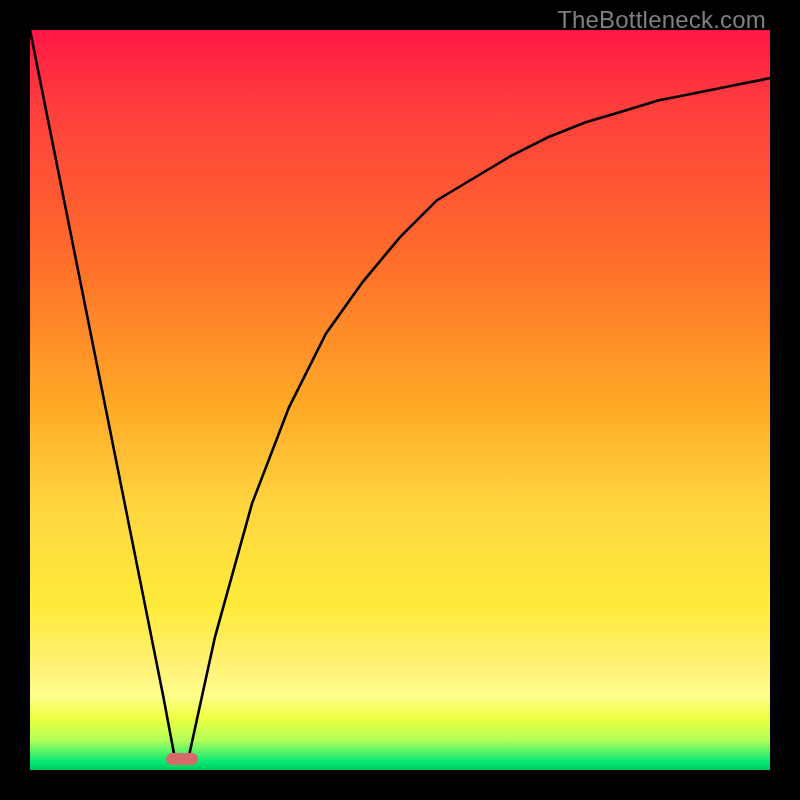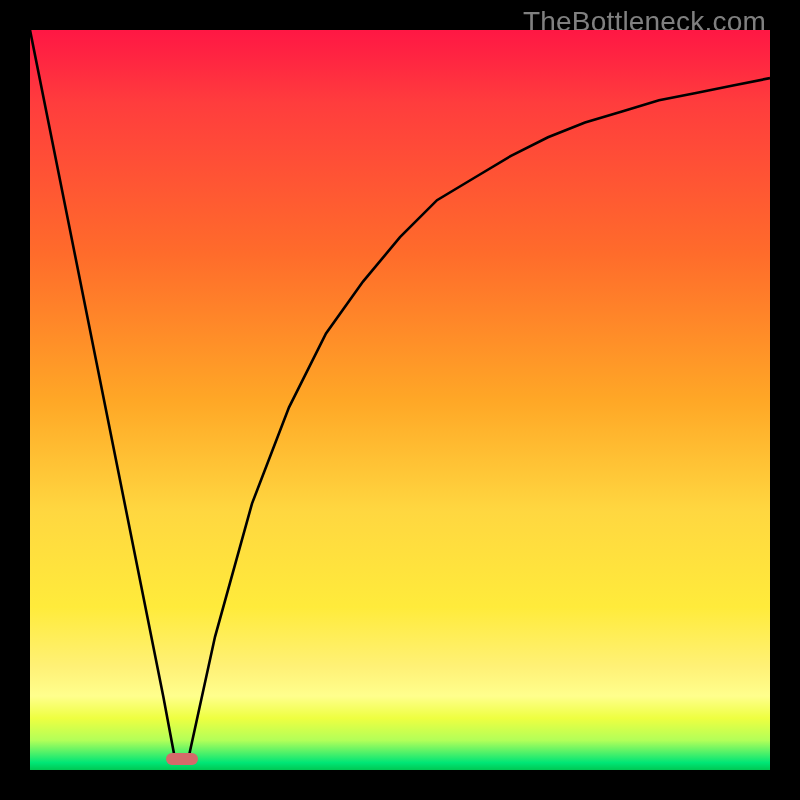--- a/index.html
+++ b/index.html
@@ -57,21 +57,21 @@
     width: 32px;
     height: 12px;
     background: #d46a6a;
     border-radius: 6px;
   }
   .watermark {
     position: absolute;
     top: 6px;
     right: 34px;
     color: #808080;
-    font-size: 28px;
+    font-size: 24px;
     font-weight: normal;
     letter-spacing: 0.2px;
   }
 </style>
 </head>
 <body>
 
 <div class="frame">
 
   <div class="watermark">TheBottleneck.com</div>

